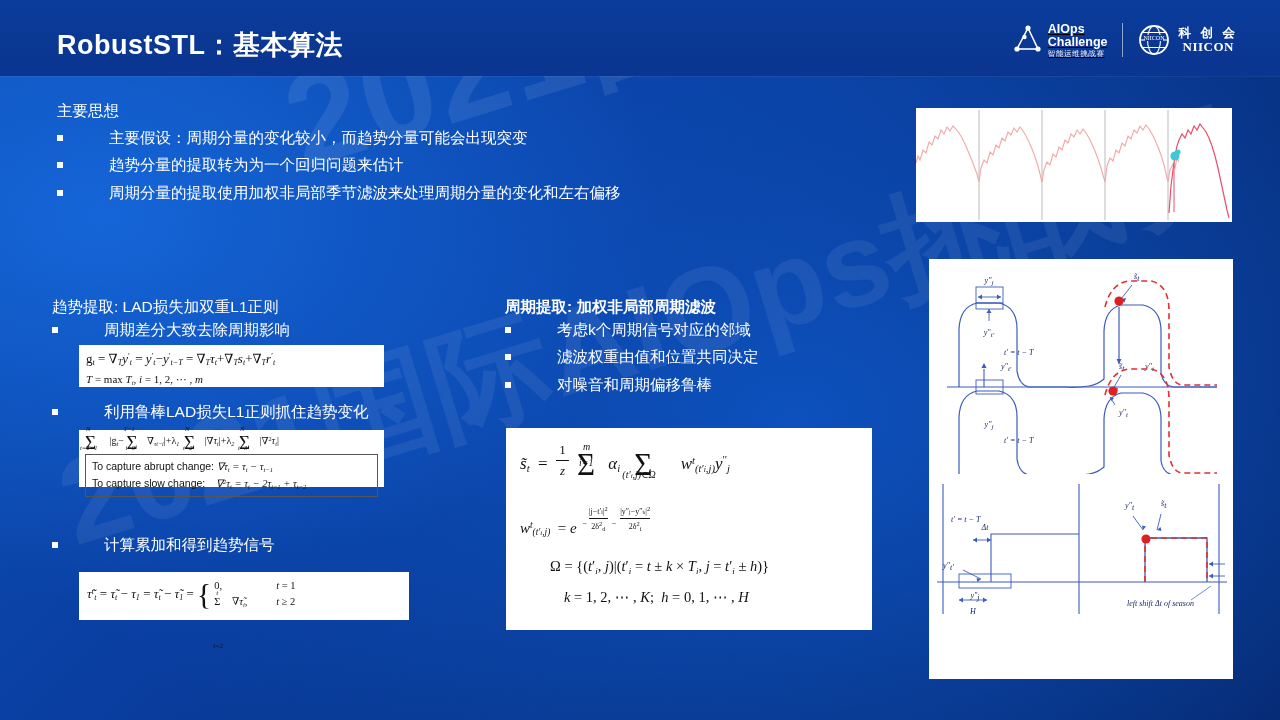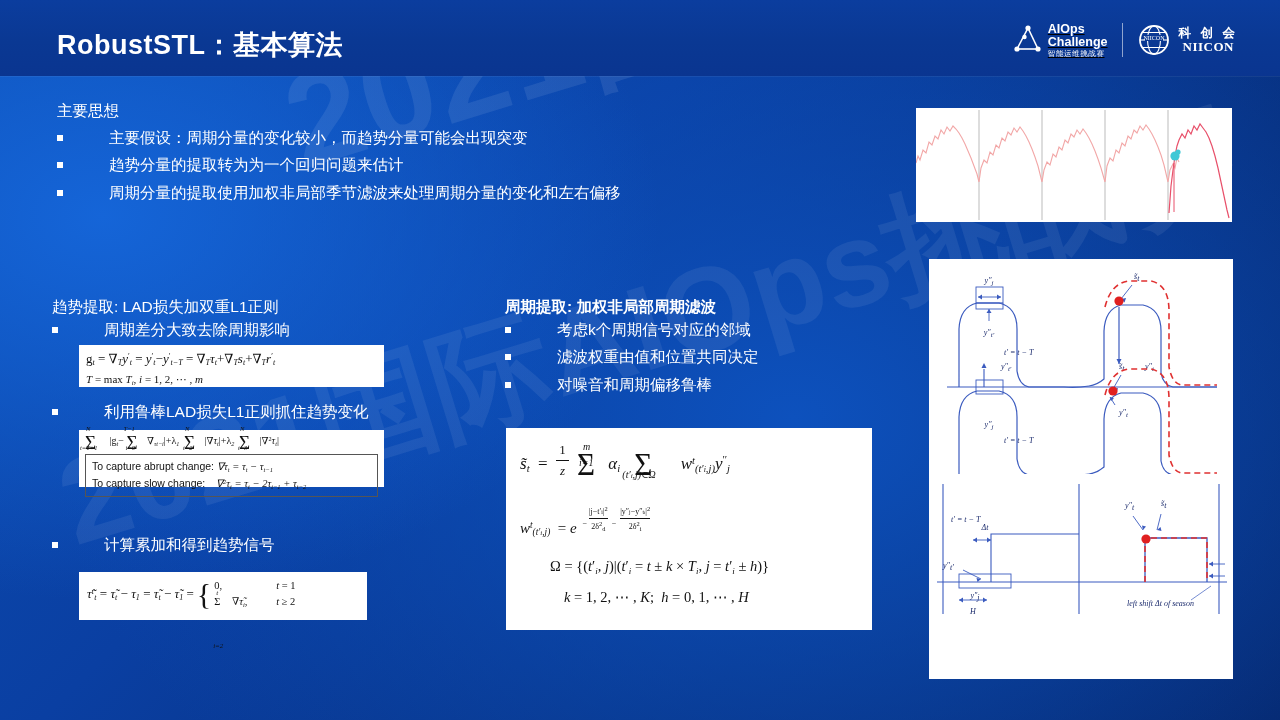--- a/index.html
+++ b/index.html
@@ -222,21 +222,21 @@
           <span style="font-family:'Liberation Serif',serif;font-style:italic;">&nbsp;&nbsp; ∇<span class="sup">2</span>τ<span class="sub">t</span> = τ<span class="sub">t</span> − 2τ<span class="sub">t−1</span> + τ<span class="sub">t−2</span></span>
         </div>
       </div>
     </div>
   </div>
 
   <ul class="bl sub-bullets" style="position:absolute;left:52px;top:535px;width:400px;">
     <li>计算累加和得到趋势信号</li>
   </ul>
 
-  <div class="fbox" style="left:79px;top:572px;width:288px;height:48px;">
+  <div class="fbox" style="left:79px;top:572px;width:330px;height:48px;">
     <div class="f-inner" style="padding:6px 8px;display:flex;align-items:center;">
       <span class="mline" style="font-size:13px;">
         <span class="ital">τ̃</span><span class="sup">r</span><span class="sub">t</span> =
         <span class="ital">τ̃</span><span class="sub">t</span> − <span class="ital">τ</span><span class="sub">1</span> =
         <span class="ital">τ̃</span><span class="sub">t</span> − <span class="ital">τ̃</span><span class="sub">1</span> =
       </span>
       <span style="font-size:30px;line-height:0.85;margin:0 3px;">{</span>
       <span style="font-size:10.5px;line-height:1.45;">
         <div class="mline">
           <span style="display:inline-block;width:62px;">0,</span><span class="ital">t</span> = 1

